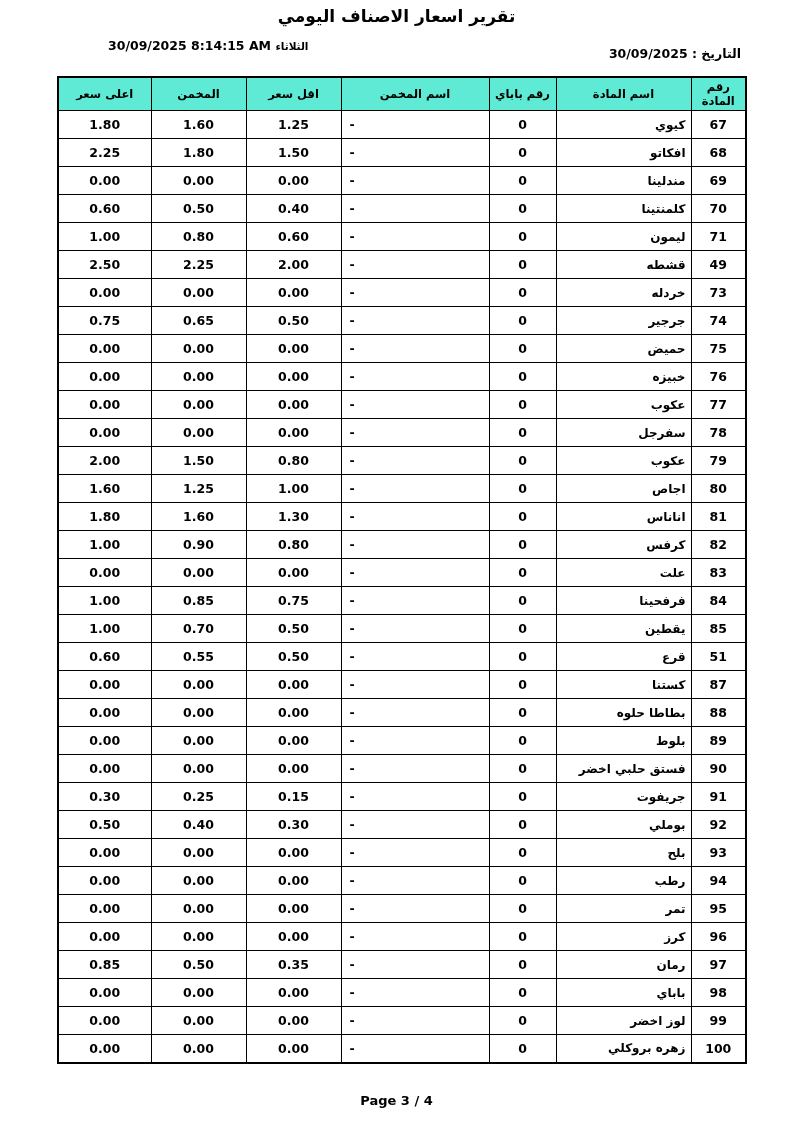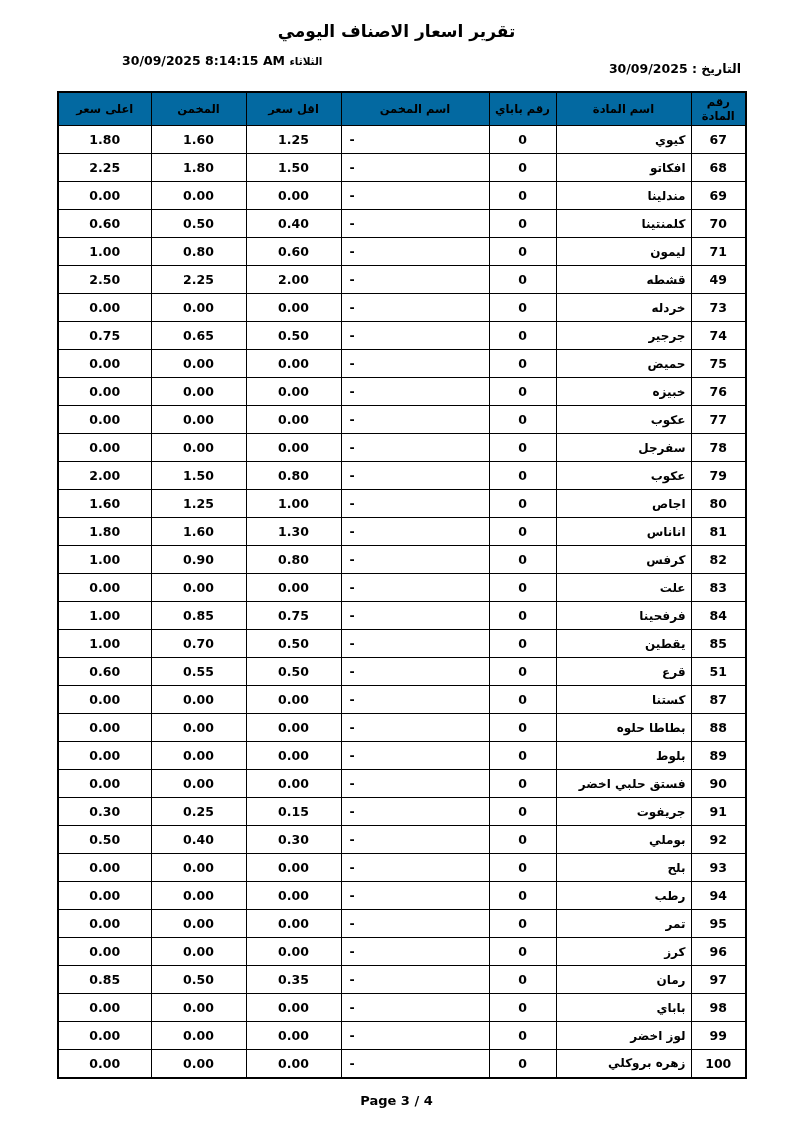--- a/index.html
+++ b/index.html
@@ -10,31 +10,31 @@
     height: 1122px;
     background: #ffffff;
     font-family: "DejaVu Sans", sans-serif;
     color: #000;
     overflow: hidden;
   }
   .title {
     text-align: center;
     font-size: 17px;
     font-weight: bold;
-    padding-top: 21px;
+    padding-top: 6px;
     letter-spacing: 0.5px;
   }
   .meta-row {
     position: relative;
     height: 22px;
     margin-top: 12px;
   }
   .meta-left {
     position: absolute;
-    left: 122px;
+    left: 108px;
     top: 0;
     font-size: 12.5px;
     font-weight: bold;
     direction: ltr;
     white-space: nowrap;
   }
   .meta-left .weekday { font-size: 10.5px; }
   .meta-right {
     position: absolute;
     right: 52px;
@@ -47,21 +47,21 @@
   }
   table {
     border-collapse: collapse;
     margin: 16px 48px 0 57px;
     width: 688px;
     table-layout: fixed;
   }
   table, th, td { border: 1px solid #000; }
   table { border-width: 2px; }
   th {
-    background: #0369a1;
+    background: #5eead4;
     font-size: 11.5px;
     font-weight: bold;
     height: 30px;
     text-align: center;
     padding: 2px 4px;
   }
   td {
     height: 28px;
     font-size: 12.5px;
     font-weight: bold;

